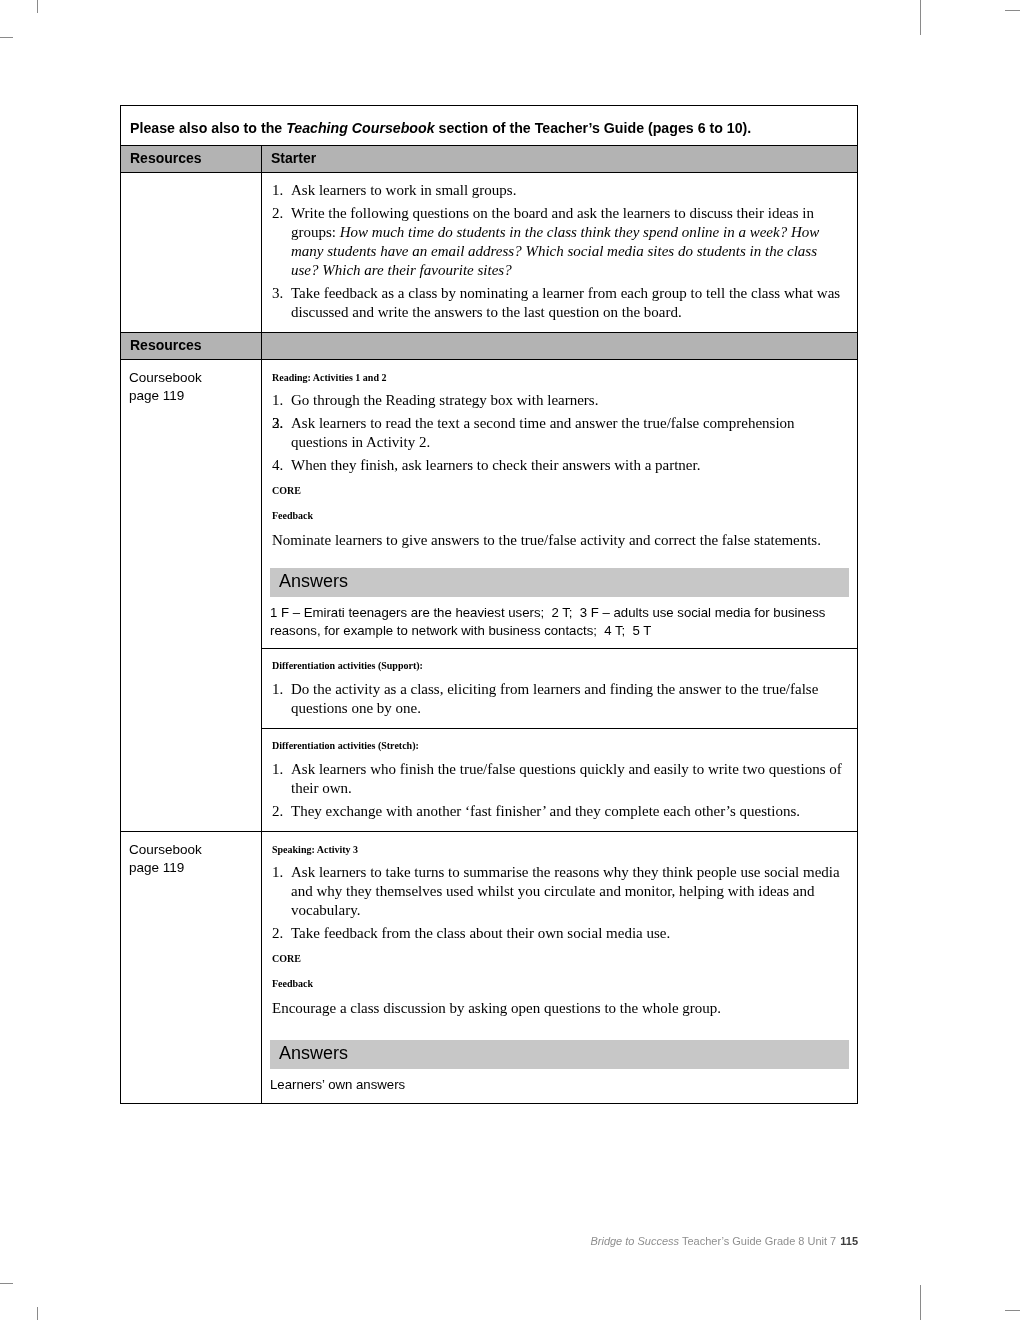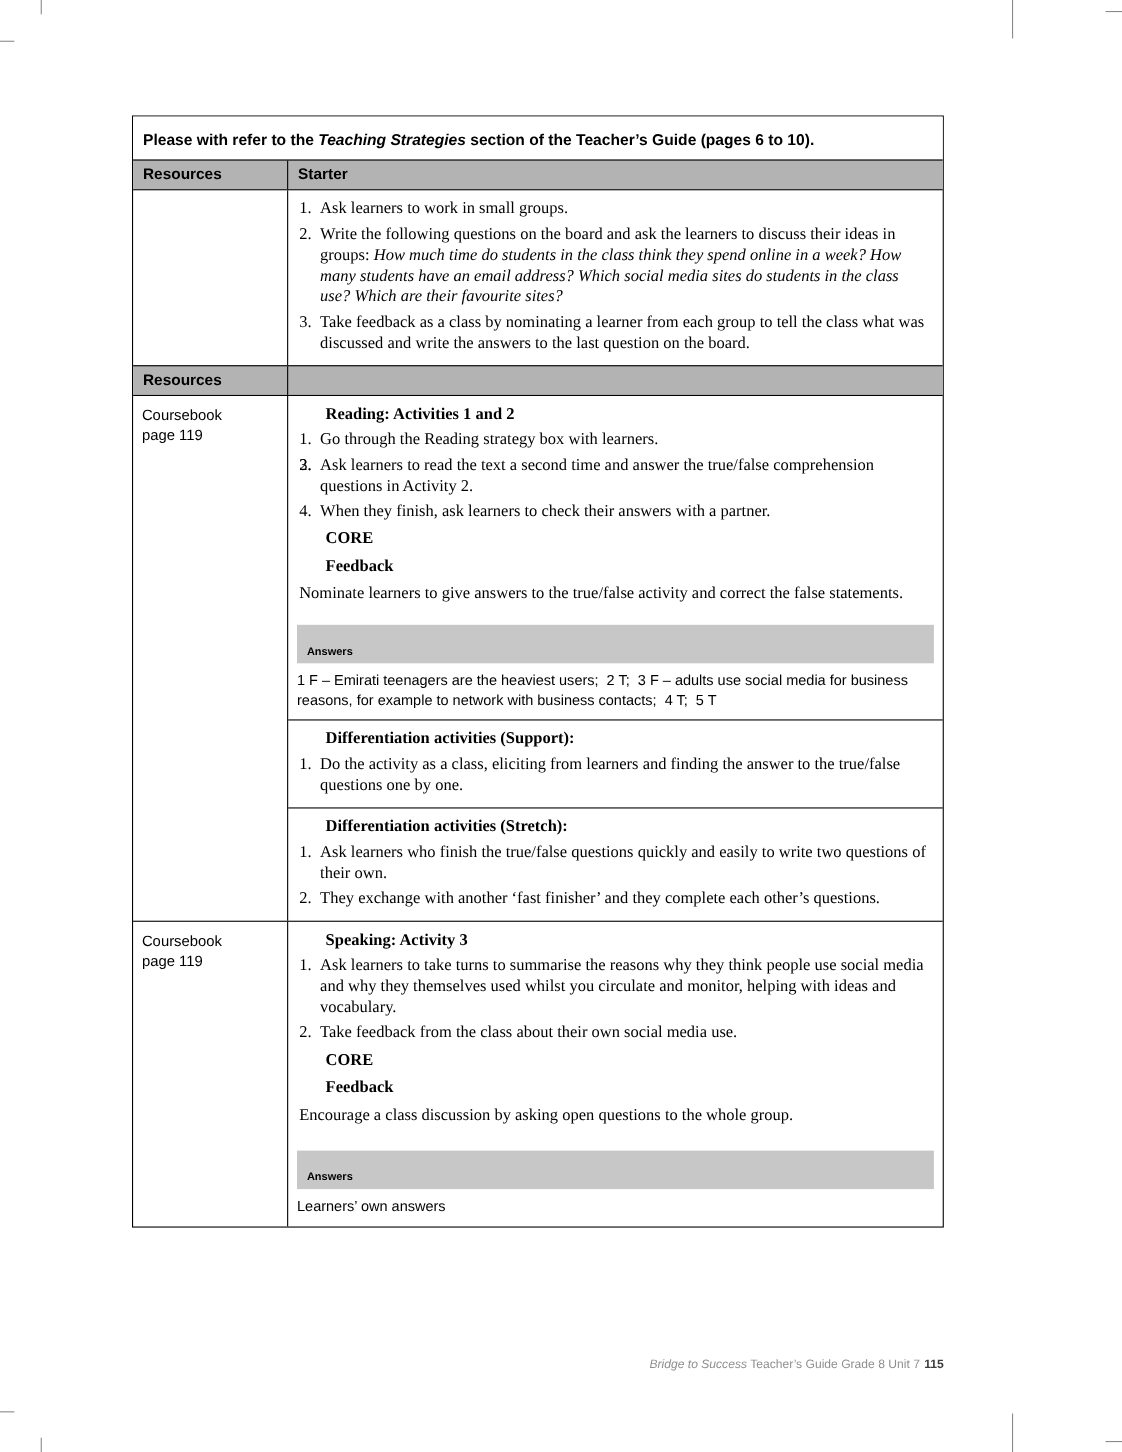--- a/index.html
+++ b/index.html
@@ -51,31 +51,31 @@
     font-size: 13.5px;
     line-height: 18px;
     padding: 9px 8px;
   }
 
   .content { font-size: 15px; line-height: 19px; padding: 8px 10px 10px 10px; }
   .li { position: relative; padding-left: 19px; margin-top: 4px; }
   .li:first-child { margin-top: 0; }
   .li .num { position: absolute; left: 0; top: 0; }
   .it { font-style: italic; }
-  .serif-head { font-weight: bold; font-size: 15px; margin-left: 24px; }
+  .serif-head { font-weight: bold; font-size: 10px; }
   .mt { margin-top: 4px; }
   .mt6 { margin-top: 6px; }
 
   .answers-wrap { padding: 0 8px; margin-top: 8px; }
   .answers-bar {
     background: #c7c7c7;
     font-family: "Liberation Sans", sans-serif;
-    font-weight: bold;
-    font-size: 10px;
-    padding: 19px 9px 5px 9px;
+    font-weight: normal;
+    font-size: 18px;
+    padding: 3px 9px 5px 9px;
   }
   .answers-text {
     font-family: "Liberation Sans", sans-serif;
     font-size: 13.2px;
     line-height: 17.5px;
     padding: 7px 10px 9px 8px;
     white-space: pre-wrap;
   }
   .subsection { border-top: 1.2px solid #000; padding: 7px 10px 10px 10px; font-size: 15px; line-height: 19px; }
   .subsection .serif-head { margin-bottom: 5px; }
@@ -101,21 +101,21 @@
 <div class="crop" style="left:1005px; top:10px; width:15px; height:1px;"></div>
 <div class="crop" style="left:0; top:1283px; width:13px; height:1px;"></div>
 <div class="crop" style="left:37px; top:1307px; width:1px; height:13px;"></div>
 <div class="crop" style="left:920px; top:1285px; width:1px; height:35px;"></div>
 <div class="crop" style="left:1005px; top:1310px; width:15px; height:1px;"></div>
 
 <div class="doc-table">
 
   <div class="title-block">
     <div class="subtitle">
-      <span>Please with refer to the </span><span class="it">Teaching Strategies</span><span> section of the Teacher’s Guide (pages 6 to 10).</span>
+      <span>Please also also to the </span><span class="it">Teaching Coursebook</span><span> section of the Teacher’s Guide (pages 6 to 10).</span>
     </div>
   </div>
 
   <div class="row header-row">
     <div class="cell-left">Resources</div>
     <div class="cell-right">Starter</div>
   </div>
 
   <div class="row">
     <div class="cell-left"></div>

